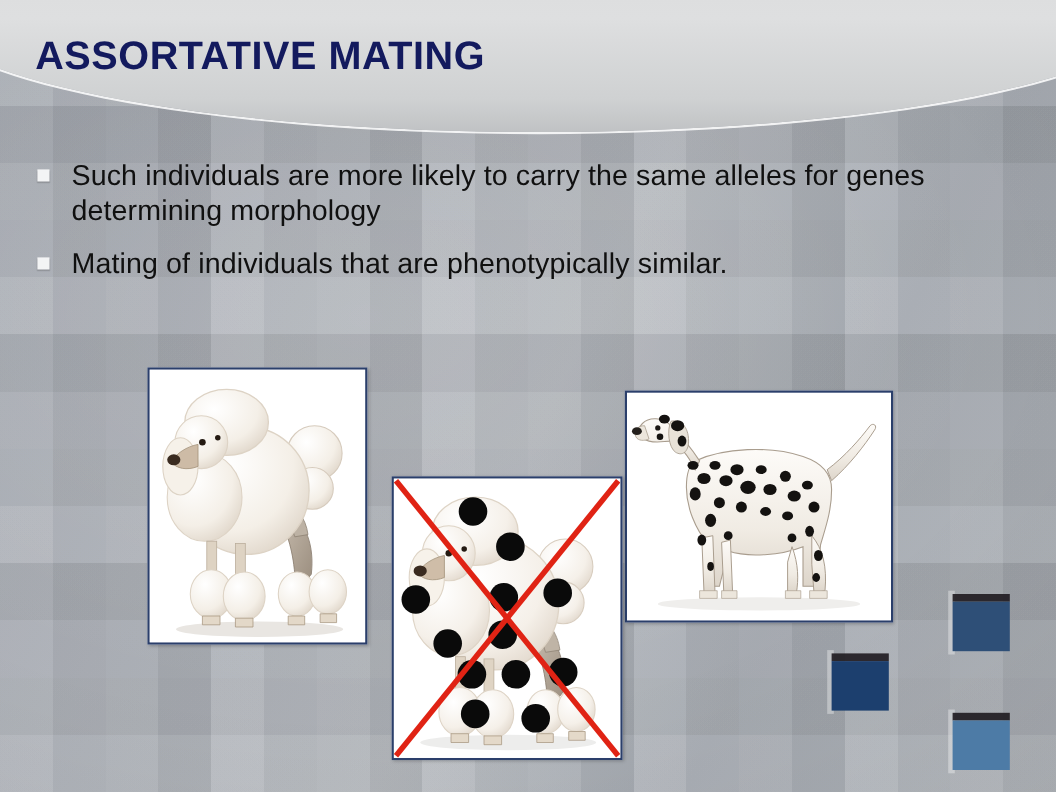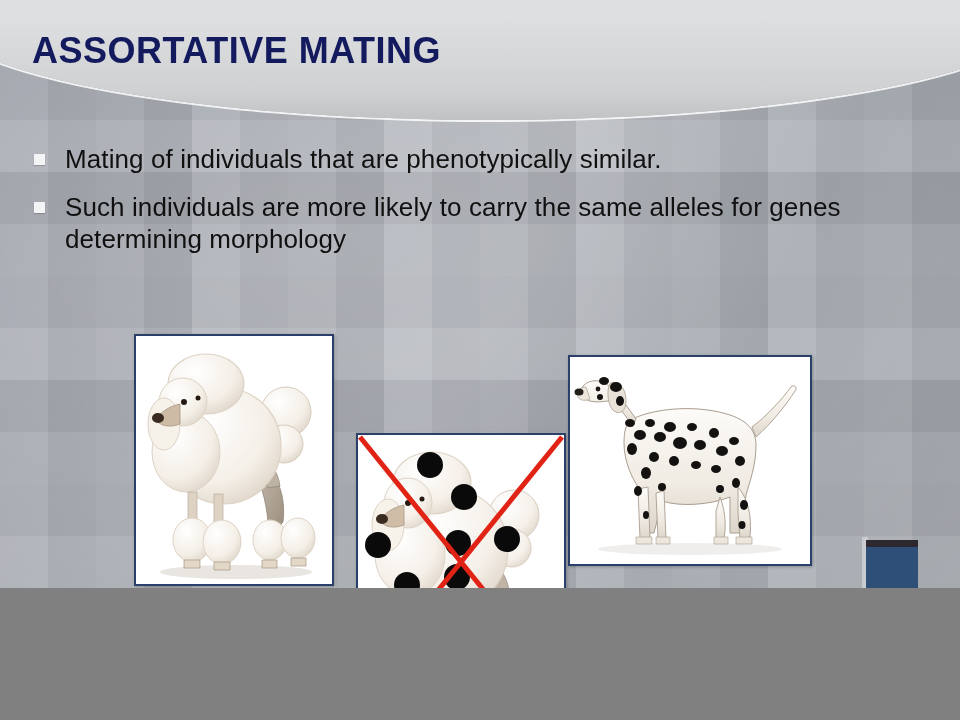--- a/index.html
+++ b/index.html
@@ -4,21 +4,21 @@
 <title>Assortative Mating Slide</title>
 <style>
   html, body {
     margin: 0;
     padding: 0;
     background: #808080;
   }
   #slide {
     position: relative;
     width: 960px;
-    height: 588px;
+    height: 720px;
     overflow: hidden;
     font-family: "Liberation Sans", sans-serif;
     background: #a8acb2;
   }
 
   
   .bg-base {
     position: absolute;
     inset: 0;
     background:
@@ -179,25 +179,25 @@
 
   <div class="header-underline"></div>
   <div class="header-band">
     
   </div>
   <div class="slide-title">ASSORTATIVE MATING</div>
 
   <div class="body-block">
     <div class="bullet-row">
       <span class="bullet-mark"></span>
-      <span class="bullet-text">Mating of individuals that are phenotypically similar.</span>
+      <span class="bullet-text">Such individuals are more likely to carry the same alleles for genes determining morphology</span>
     </div>
     <div class="bullet-row">
       <span class="bullet-mark"></span>
-      <span class="bullet-text">Such individuals are more likely to carry the same alleles for genes determining morphology</span>
+      <span class="bullet-text">Mating of individuals that are phenotypically similar.</span>
     </div>
   </div>
 
   <div class="pic-frame" id="frame-poodle">
     <svg viewBox="0 0 196 248">
       <defs>
         <radialGradient id="puff" cx="35%" cy="30%" r="75%">
           <stop offset="0%" stop-color="#ffffff"></stop>
           <stop offset="70%" stop-color="#f4efe7"></stop>
           <stop offset="100%" stop-color="#e2d9cd"></stop>

